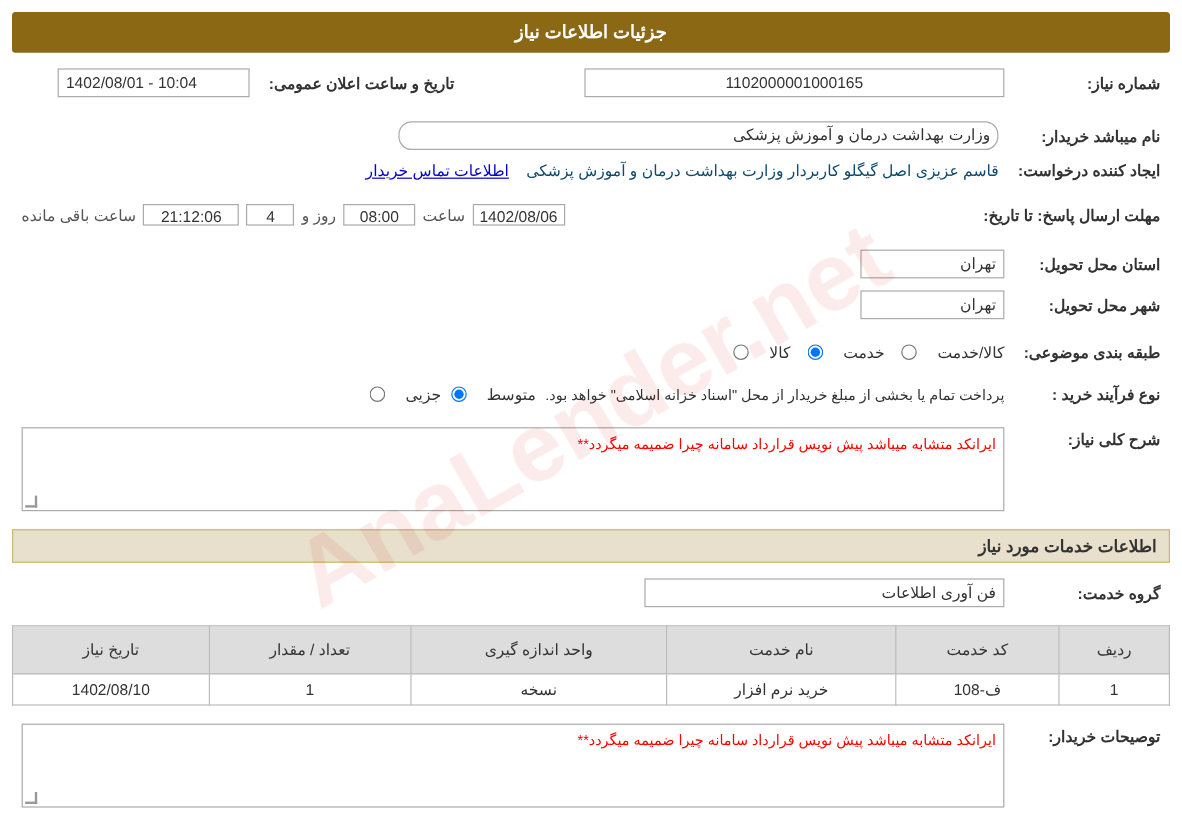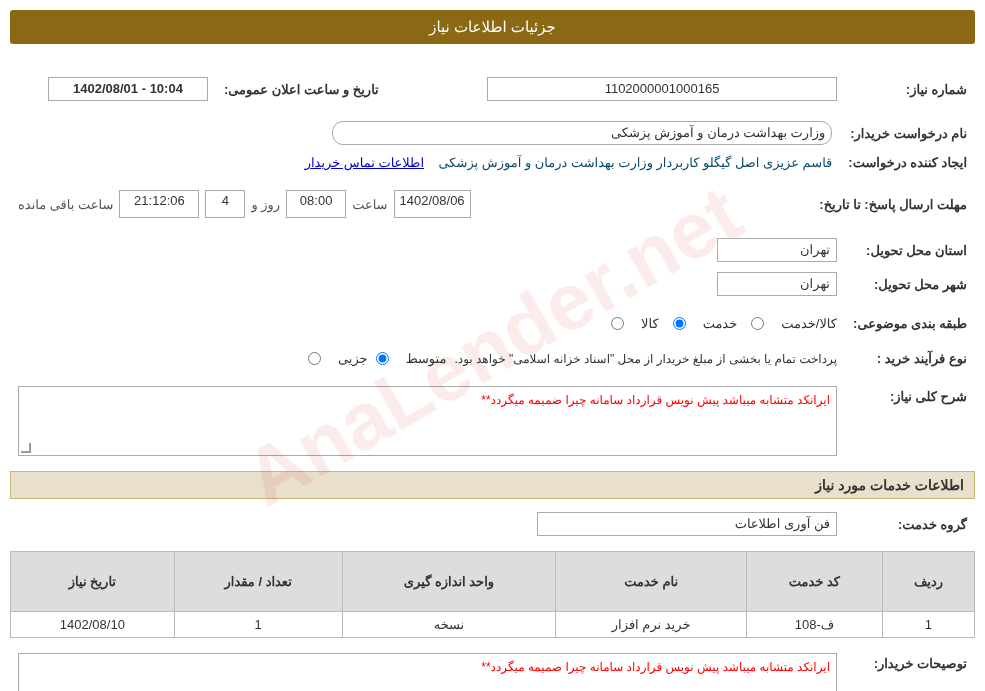--- a/index.html
+++ b/index.html
@@ -15,22 +15,22 @@
       margin: 0 auto;
       background: #fff;
       padding: 10px;
     }
     .page-header {
       background: #8B6914;
       color: #fff;
       text-align: center;
       padding: 8px 12px;
       font-size: 15px;
-      font-weight: normal;
-      margin-bottom: 28px;
+      font-weight: bold;
+      margin-bottom: 8px;
       border-radius: 3px;
     }
     .section-header {
       background: #e8e0cc;
       border: 1px solid #c8b870;
       padding: 5px 10px;
       font-weight: bold;
       font-size: 14px;
       margin-bottom: 8px;
       text-align: right;
@@ -83,21 +83,21 @@
     }
     .inline-label {
       font-weight: normal;
       color: #555;
     }
     .small-box {
       border: 1px solid #aaa;
       background: #fff;
       padding: 2px 5px;
       display: inline-block;
-      height: 28px;
+      height: 18px;
       min-width: 70px;
       text-align: center;
     }
     .radio-group {
       display: flex;
       gap: 14px;
       align-items: center;
       direction: rtl;
     }
     .radio-item {
@@ -136,23 +136,23 @@
       border-bottom: 2px solid #999;
     }
     .services-table {
       width: 100%;
       border-collapse: collapse;
       margin-bottom: 10px;
     }
     .services-table th {
       background: #ddd;
       border: 1px solid #bbb;
-      padding: 22px 8px;
-      text-align: center;
-      font-weight: bold;
+      padding: 12px 8px;
+      text-align: center;
+      font-weight: normal;
     }
     .services-table td {
       border: 1px solid #bbb;
       padding: 5px 8px;
       text-align: center;
     }
     .services-table tr:nth-child(even) td {
       background: #f9f9f9;
     }
     .button-row {
@@ -201,30 +201,30 @@
   <table class="info-table">
     <tbody>
         <tr>
       <td class="label-cell">شماره نیاز:</td>
       <td class="value-cell">
         <div class="input-box input-box-wide" style="text-align:center;direction:ltr;">1102000001000165</div>
       </td>
       <td style="width:30px;"></td>
       <td class="label-cell" style="text-align:right;">تاریخ و ساعت اعلان عمومی:</td>
       <td class="value-cell">
-        <div class="input-box" style="text-align:center;direction:ltr;min-width:160px;font-weight:bold;">1402/08/01 - 10:04</div>
-      </td>
-    </tr>
-  </tbody>
-    </table>
-
-  <table class="info-table">
-    <tbody>
-        <tr>
-      <td class="label-cell">نام درخواست خریدار:</td>
+        <div class="input-box" style="text-align:left;direction:ltr;min-width:160px;">1402/08/01 - 10:04</div>
+      </td>
+    </tr>
+  </tbody>
+    </table>
+
+  <table class="info-table">
+    <tbody>
+        <tr>
+      <td class="label-cell">نام میباشد خریدار:</td>
       <td class="value-cell">
         <div class="input-box" style="min-width:500px;border-radius:11px;">وزارت بهداشت  درمان و آموزش پزشکی</div>
       </td>
     </tr>
     <tr>
       <td class="label-cell">ایجاد کننده درخواست:</td>
       <td class="value-cell">
         <span style="color:#0c4a6e;">قاسم عزیزی اصل گیگلو کاربردار وزارت بهداشت  درمان و آموزش پزشکی</span>
         &nbsp;&nbsp;
         <span class="blue-link">اطلاعات تماس خریدار</span>

